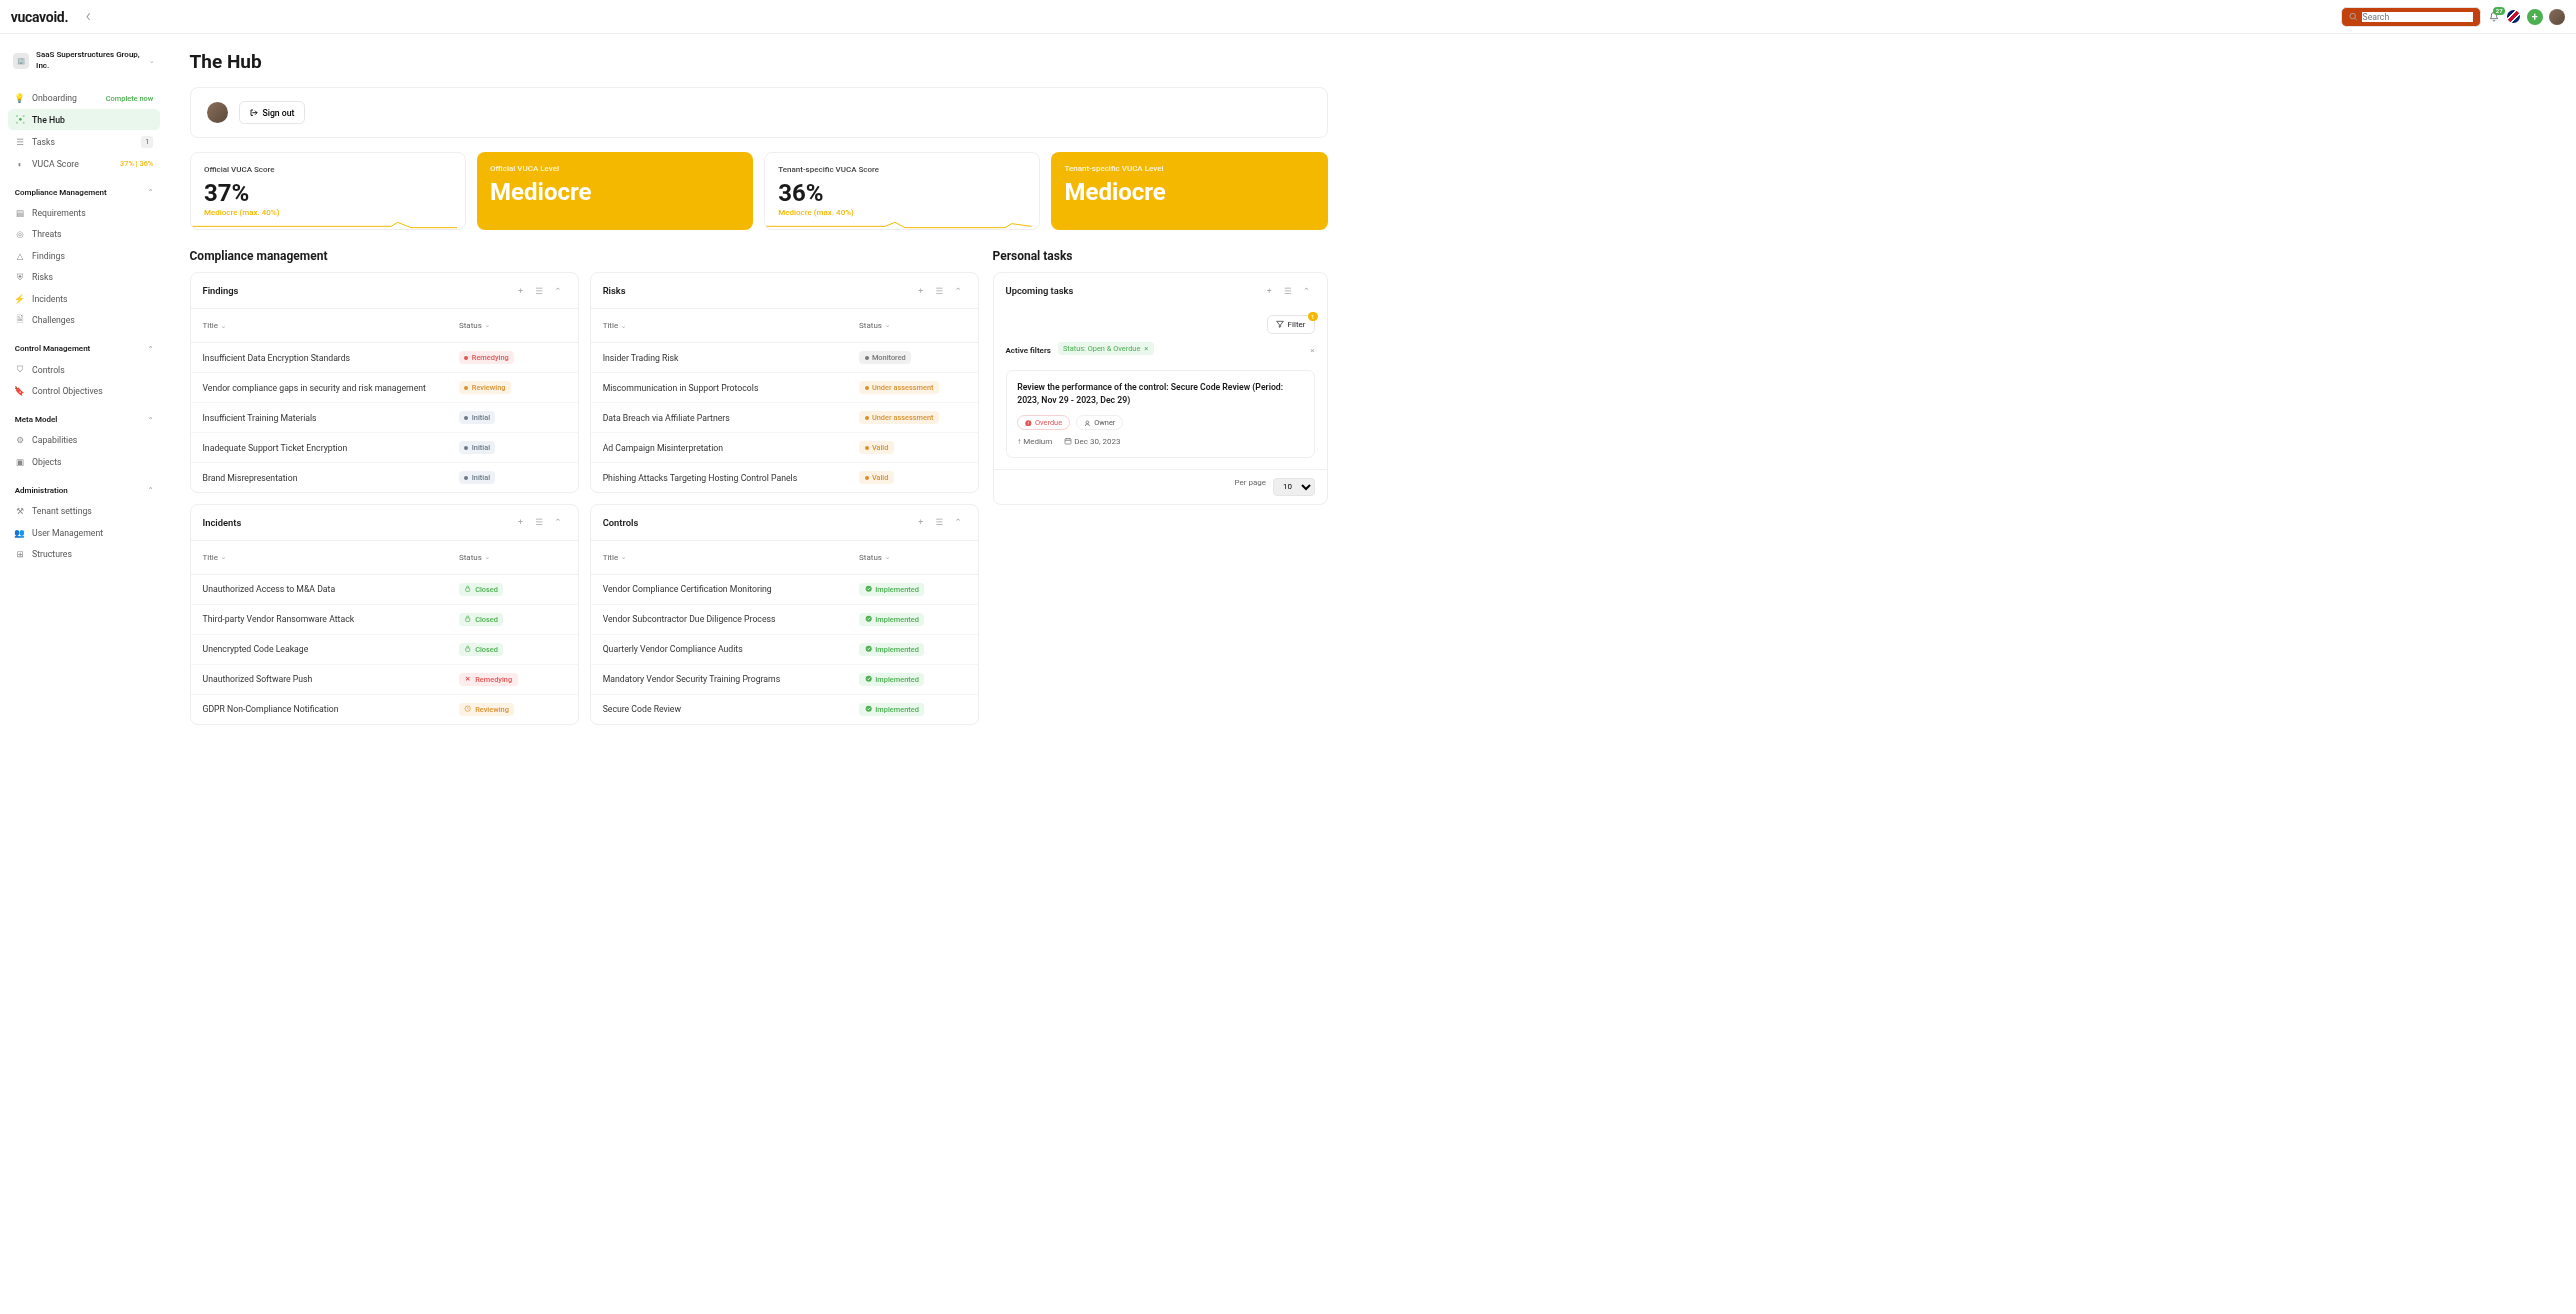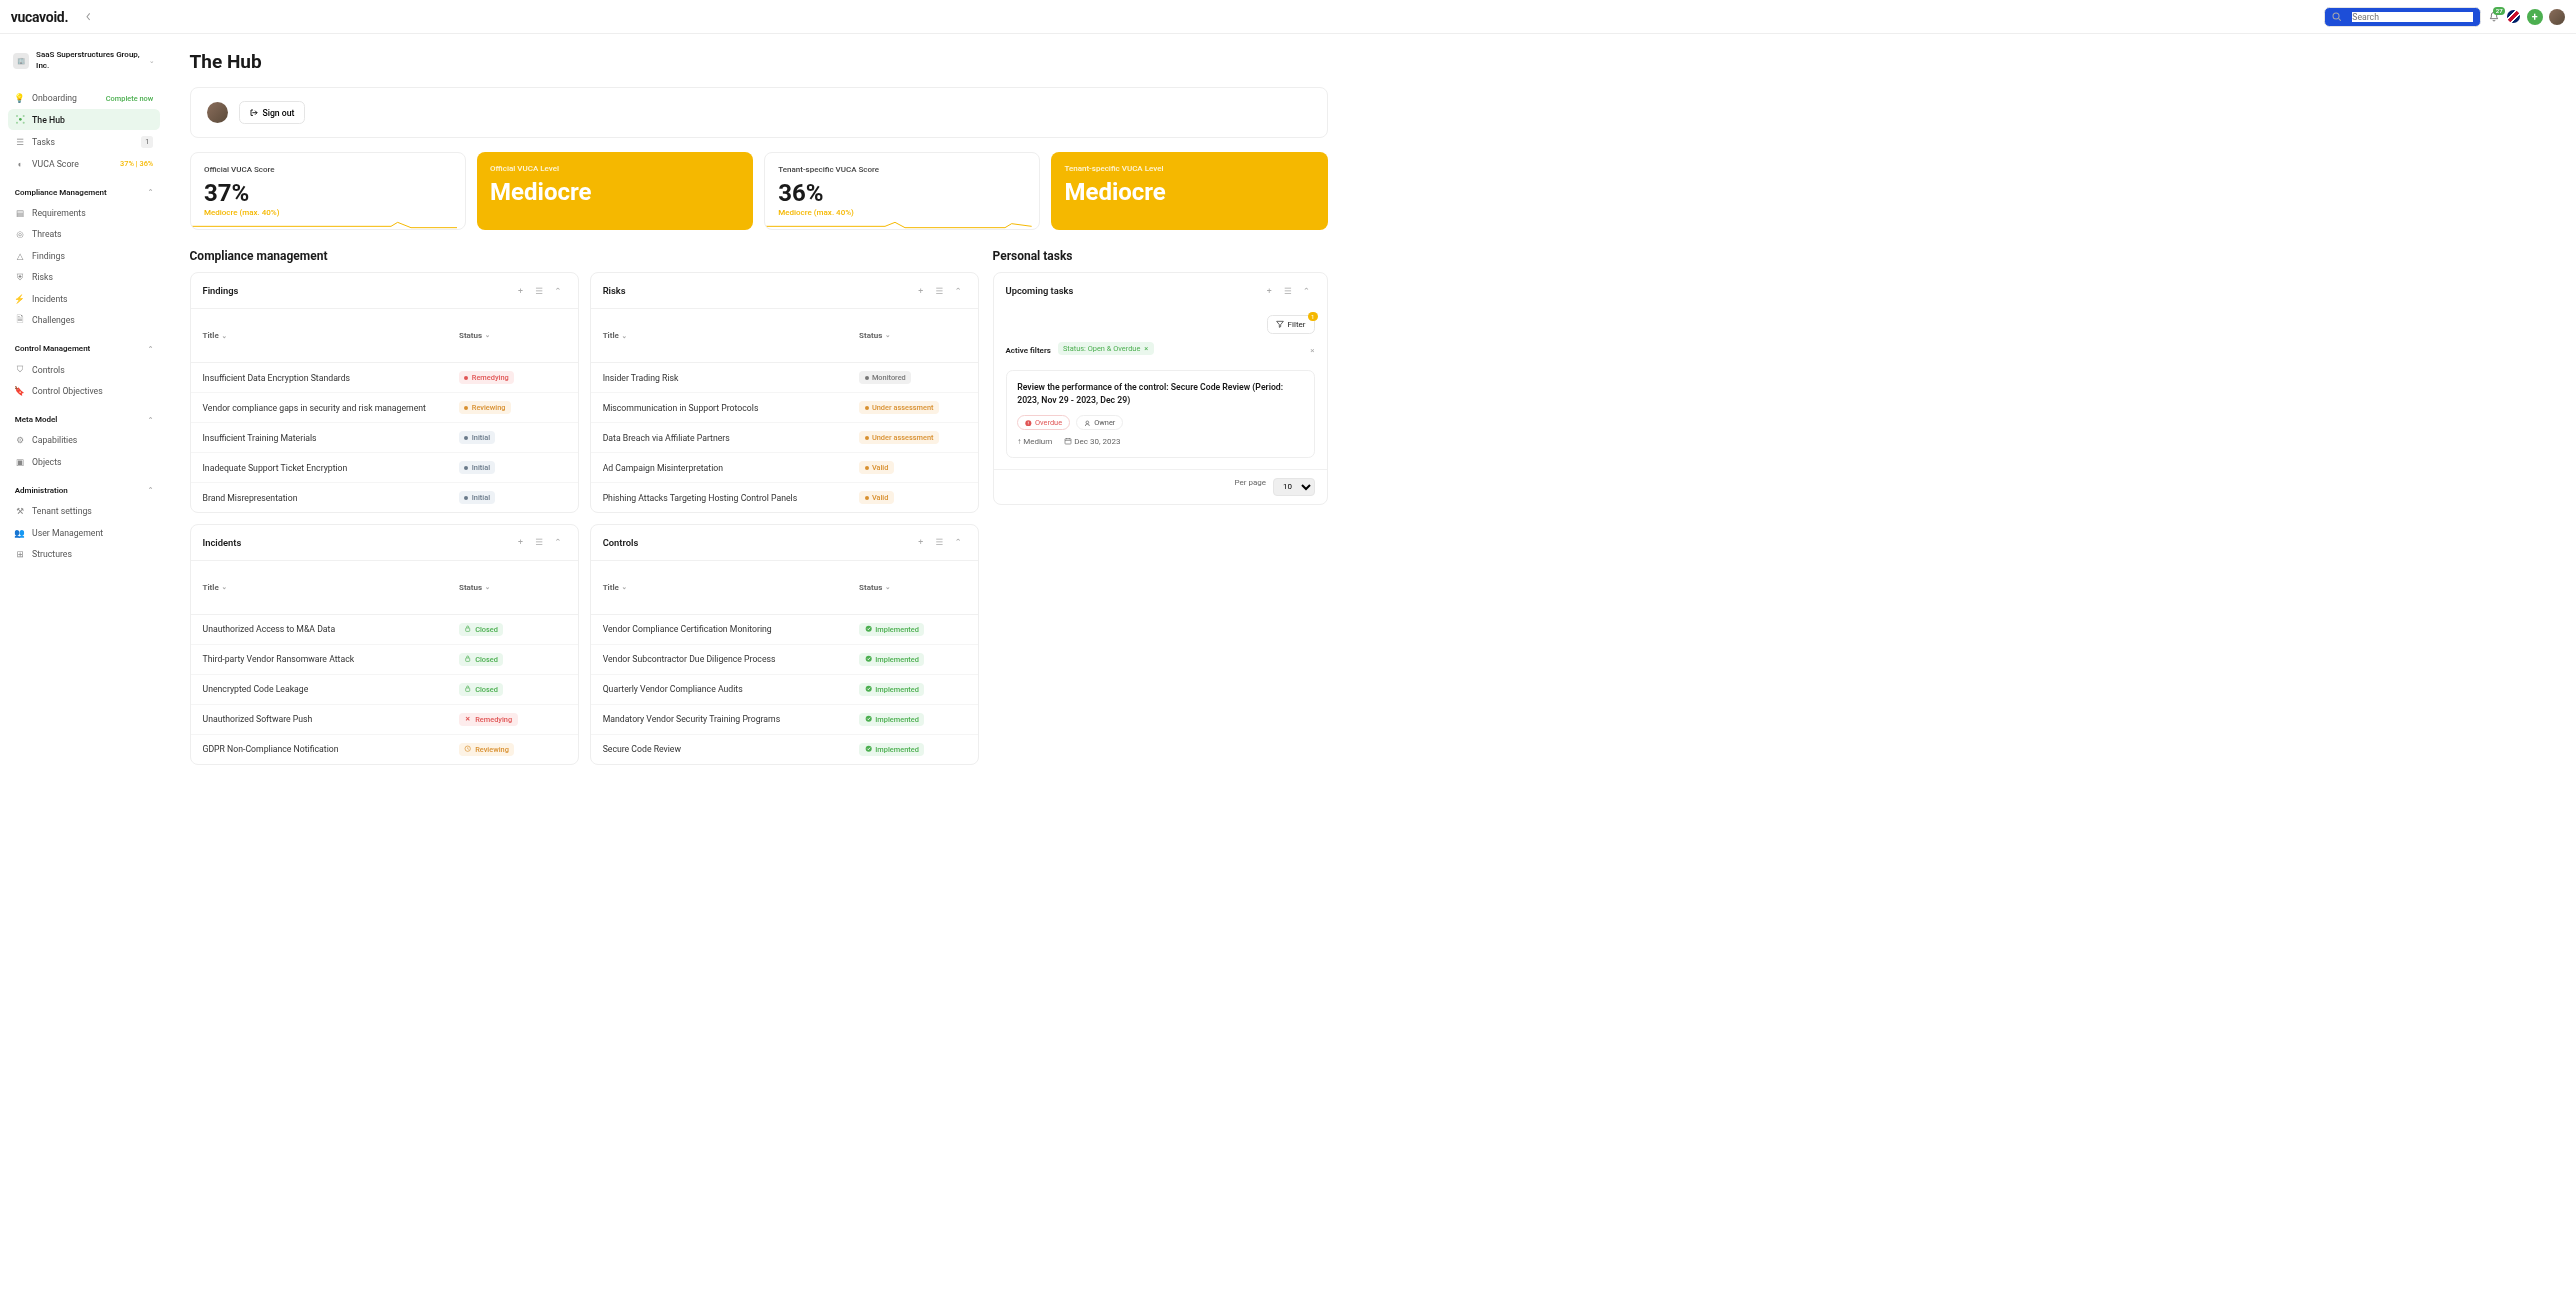--- a/index.html
+++ b/index.html
@@ -2,21 +2,21 @@
 <html style="font-size:10.7px"><head>
 <meta charset="utf-8">
 <style>
 *{box-sizing:border-box;margin:0;padding:0;font-family:-apple-system,BlinkMacSystemFont,"Segoe UI",Roboto,sans-serif}
 body{background:#fff;color:#1a1a1a;font-size:8.7px}
 .top{display:flex;align-items:center;justify-content:space-between;padding:6.7px 10.7px;border-bottom:0.7px solid #eee}
 .top-left{display:flex;align-items:center;gap:10.7px}
 .logo{font-size:14px;font-weight:700;letter-spacing:-0.3px}
 .back-btn{width:19px;height:19px;display:flex;align-items:center;justify-content:center;border-radius:4px;color:#999;cursor:pointer}
 .top-right{display:flex;align-items:center;gap:6.7px}
-.search{display:flex;align-items:center;gap:11px;background:#1d4ed8;border:0.7px solid #e5e5e5;border-radius:5.4px;padding:4px 6.7px;width:157px}
+.search{display:flex;align-items:center;gap:5px;background:#c2410c;border:0.7px solid #e5e5e5;border-radius:5.4px;padding:4px 6.7px;width:140px}
 .search input{border:none;outline:none;font-size:8.7px;flex:1;color:#666}
 .bell{position:relative;color:#666;cursor:pointer}
 .badge27{position:absolute;top:-4px;right:-5.4px;background:#4caf50;color:#fff;font-size:6px;font-weight:600;padding:0.7px 2.7px;border-radius:5.4px}
 .flag{width:13.4px;height:13.4px;border-radius:50%;background:linear-gradient(135deg,#012169 0%,#012169 33%,#fff 33%,#fff 40%,#c8102e 40%,#c8102e 60%,#fff 60%,#fff 67%,#012169 67%)}
 .plus-btn{width:16px;height:16px;border-radius:50%;background:#4caf50;color:#fff;display:flex;align-items:center;justify-content:center;font-size:10.7px;font-weight:600;cursor:pointer}
 .avatar-sm{width:16px;height:16px;border-radius:50%;background:linear-gradient(135deg,#8a6d5b,#5a4a3a)}
 .layout{display:flex}
 .sidebar{width:168px;padding:10.7px 8px;flex-shrink:0}
 .tenant{display:flex;align-items:center;gap:6.7px;padding:5.4px;border-radius:5.4px;cursor:pointer}
 .tenant-logo{width:16px;height:16px;border-radius:4px;background:#e8e8e8;display:flex;align-items:center;justify-content:center;font-size:6.7px}
@@ -52,21 +52,21 @@
 .section-head{font-size:12px;font-weight:700;margin-bottom:9.4px}
 .grid2{display:grid;grid-template-columns:1fr 1fr;gap:10.7px;margin-bottom:10.7px}
 .cols{display:flex;gap:13.4px;align-items:flex-start}
 .col-main{flex:1}
 .col-side{width:335px;flex-shrink:0}
 .panel{border:0.7px solid #eee;border-radius:8px;background:#fff}
 .panel-head{display:flex;align-items:center;justify-content:space-between;padding:9.4px 12px}
 .panel-title{font-size:9.4px;font-weight:600}
 .panel-actions{display:flex;gap:2.7px}
 .icon-btn{width:16px;height:16px;display:flex;align-items:center;justify-content:center;color:#aaa;cursor:pointer;border-radius:2.7px}
-.tbl-head{display:flex;padding:22px 12px;border-top:0.7px solid #f0f0f0;border-bottom:0.7px solid #f0f0f0;font-size:8px;color:#666;font-weight:700}
+.tbl-head{display:flex;padding:12px 12px;border-top:0.7px solid #f0f0f0;border-bottom:0.7px solid #f0f0f0;font-size:8px;color:#666;font-weight:400}
 .tbl-head .col-title{flex:1;display:flex;align-items:center;gap:2.7px}
 .tbl-head .col-status{width:107px;display:flex;align-items:flex-start;gap:2.7px}
 .tbl-row{display:flex;padding:8px 12px;border-bottom:0.7px solid #f5f5f5;align-items:center}
 .tbl-row:last-child{border-bottom:none}
 .tbl-row .col-title{flex:1;font-size:8.7px;color:#333}
 .tbl-row .col-status{width:107px}
 .tag{display:inline-flex;align-items:center;gap:3.4px;font-size:7.4px;font-weight:500;padding:2px 5.4px;border-radius:4px}
 .tag.remedying{background:#fdecec;color:#e05555}
 .tag.reviewing{background:#fdf3e5;color:#d89030}
 .tag.initial{background:#eef2f6;color:#6a7a8a}

